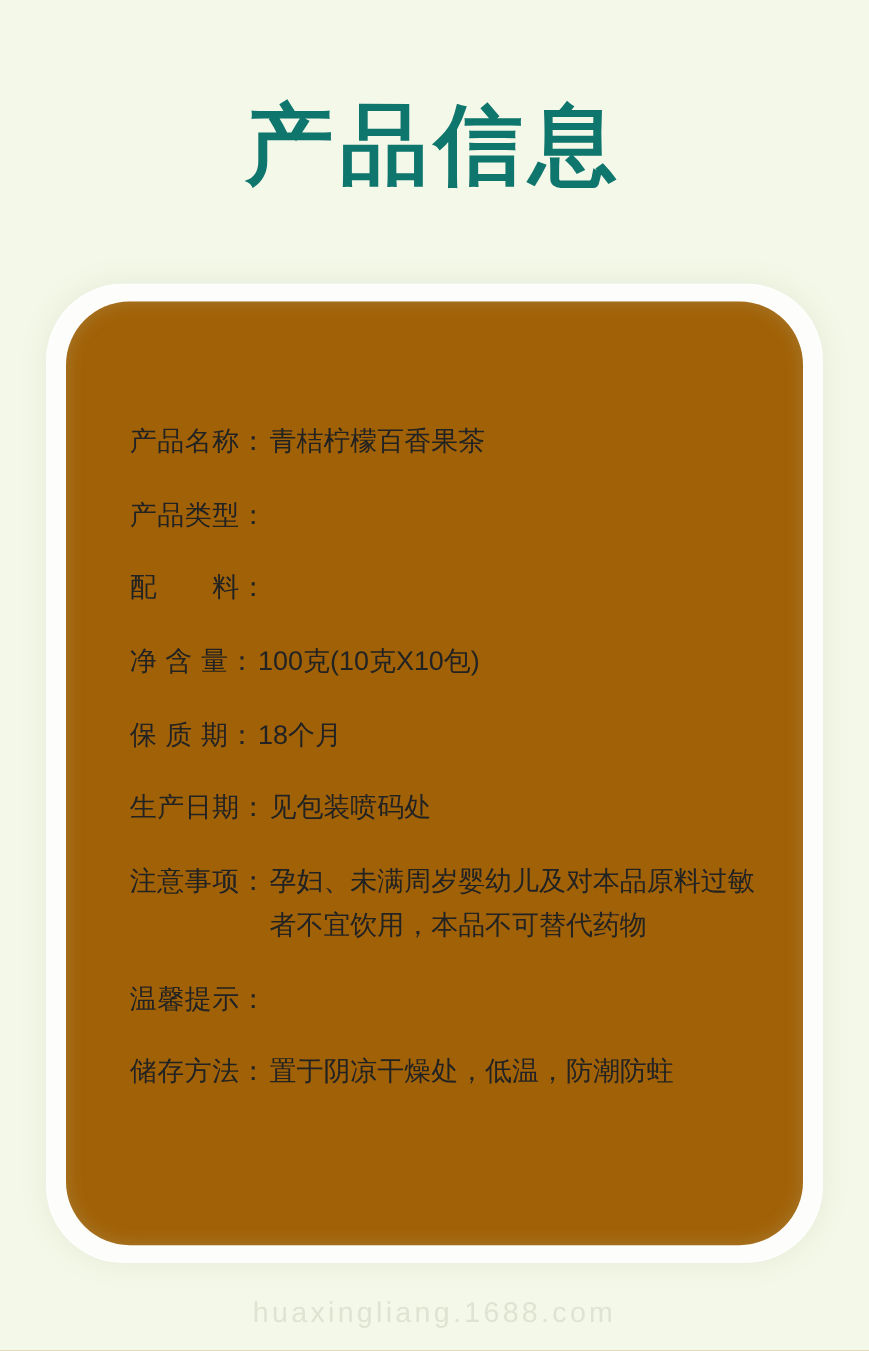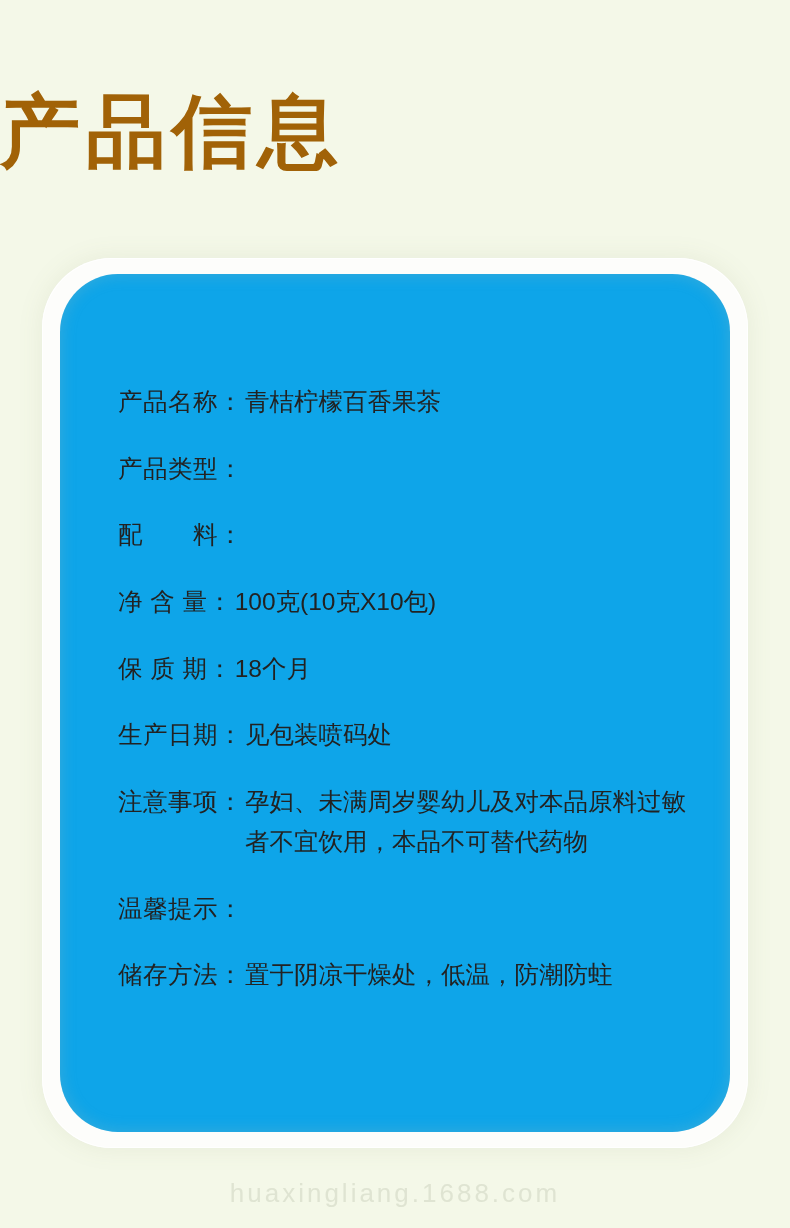--- a/index.html
+++ b/index.html
@@ -20,25 +20,25 @@
     width: 790px;
     height: 1228px;
     box-sizing: border-box;
   }
 
   .title {
     position: absolute;
     top: 92px;
     left: 0;
     width: 790px;
-    text-align: left;
+    text-align: center;
     font-size: 80px;
     font-weight: bold;
     letter-spacing: 6px;
-    color: #a16207;
+    color: #0f766e;
     font-family: "Liberation Sans", "DejaVu Sans", sans-serif;
     line-height: 1;
   }
 
   .card {
     position: absolute;
     left: 42px;
     top: 258px;
     width: 706px;
     height: 890px;
@@ -48,21 +48,21 @@
                 inset 0 0 0 1px rgba(255,255,255,0.9);
   }
 
   .card-inner {
     position: absolute;
     left: 18px;
     top: 16px;
     right: 18px;
     bottom: 16px;
     border-radius: 58px;
-    background: #0ea5e9;
+    background: #a16207;
     box-shadow: inset 0 0 16px rgba(190,195,175,0.25);
   }
 
   .info-list {
     position: absolute;
     left: 58px;
     top: 108px;
     right: 30px;
   }
 

